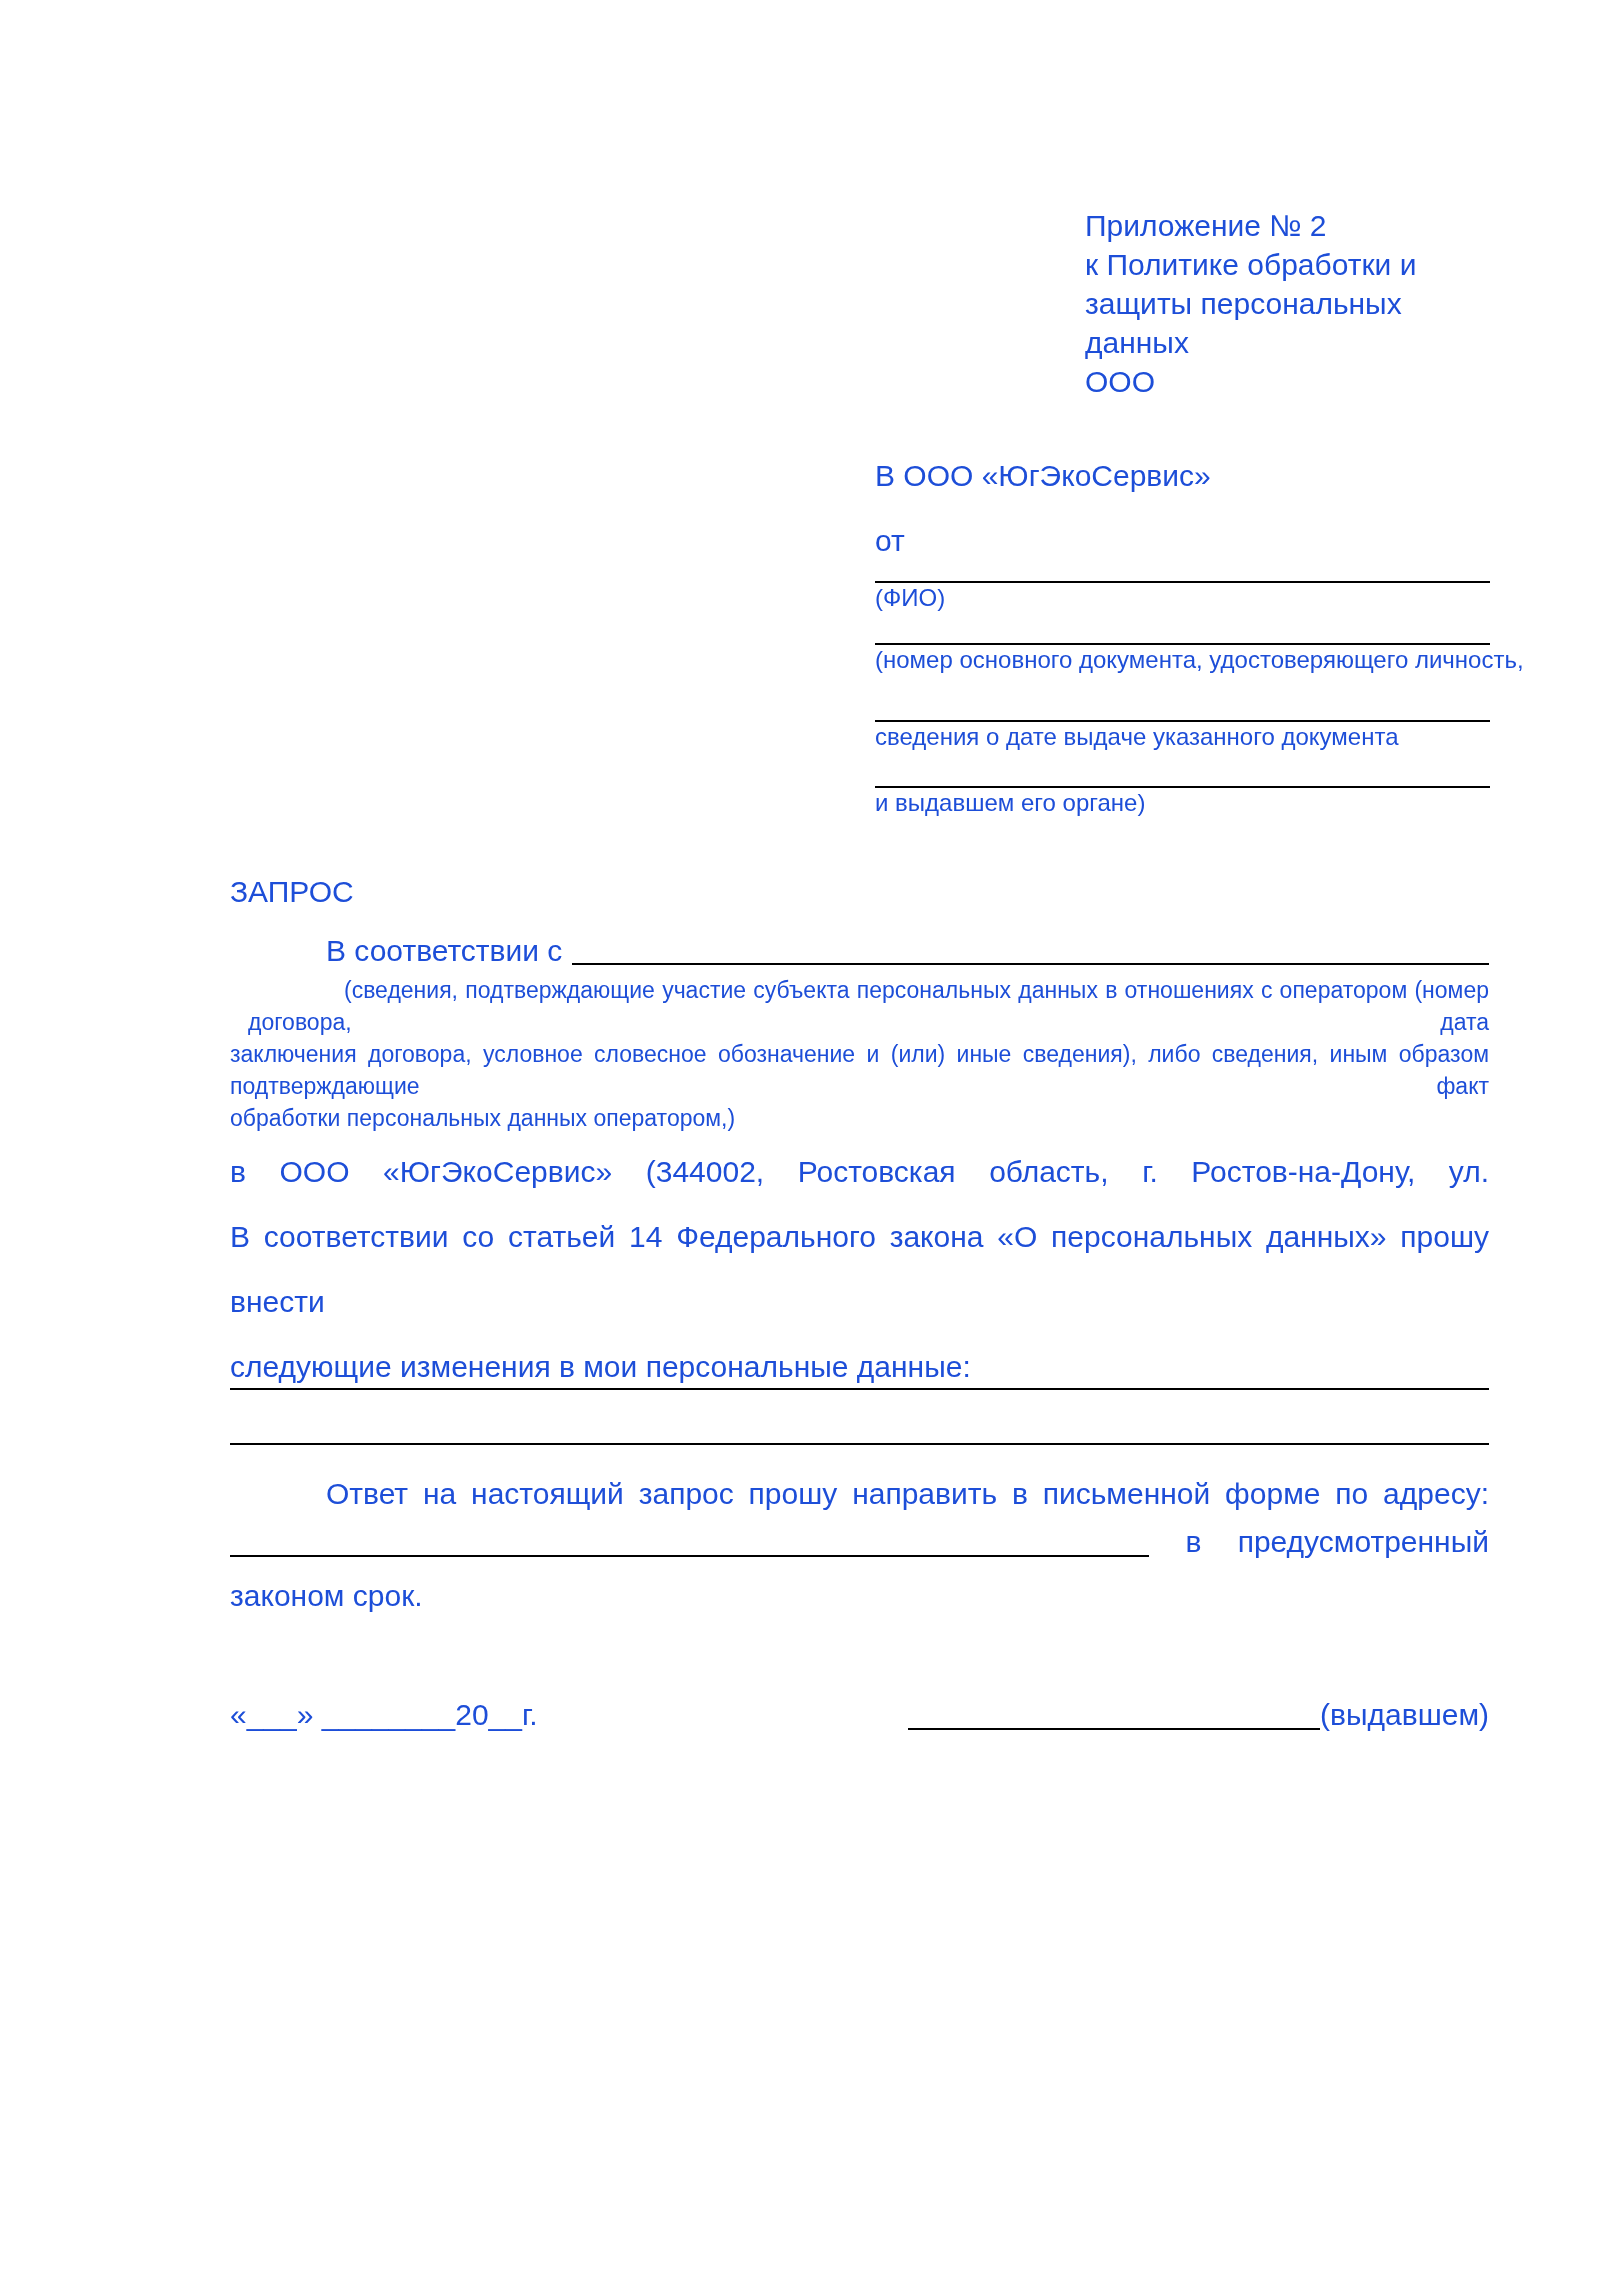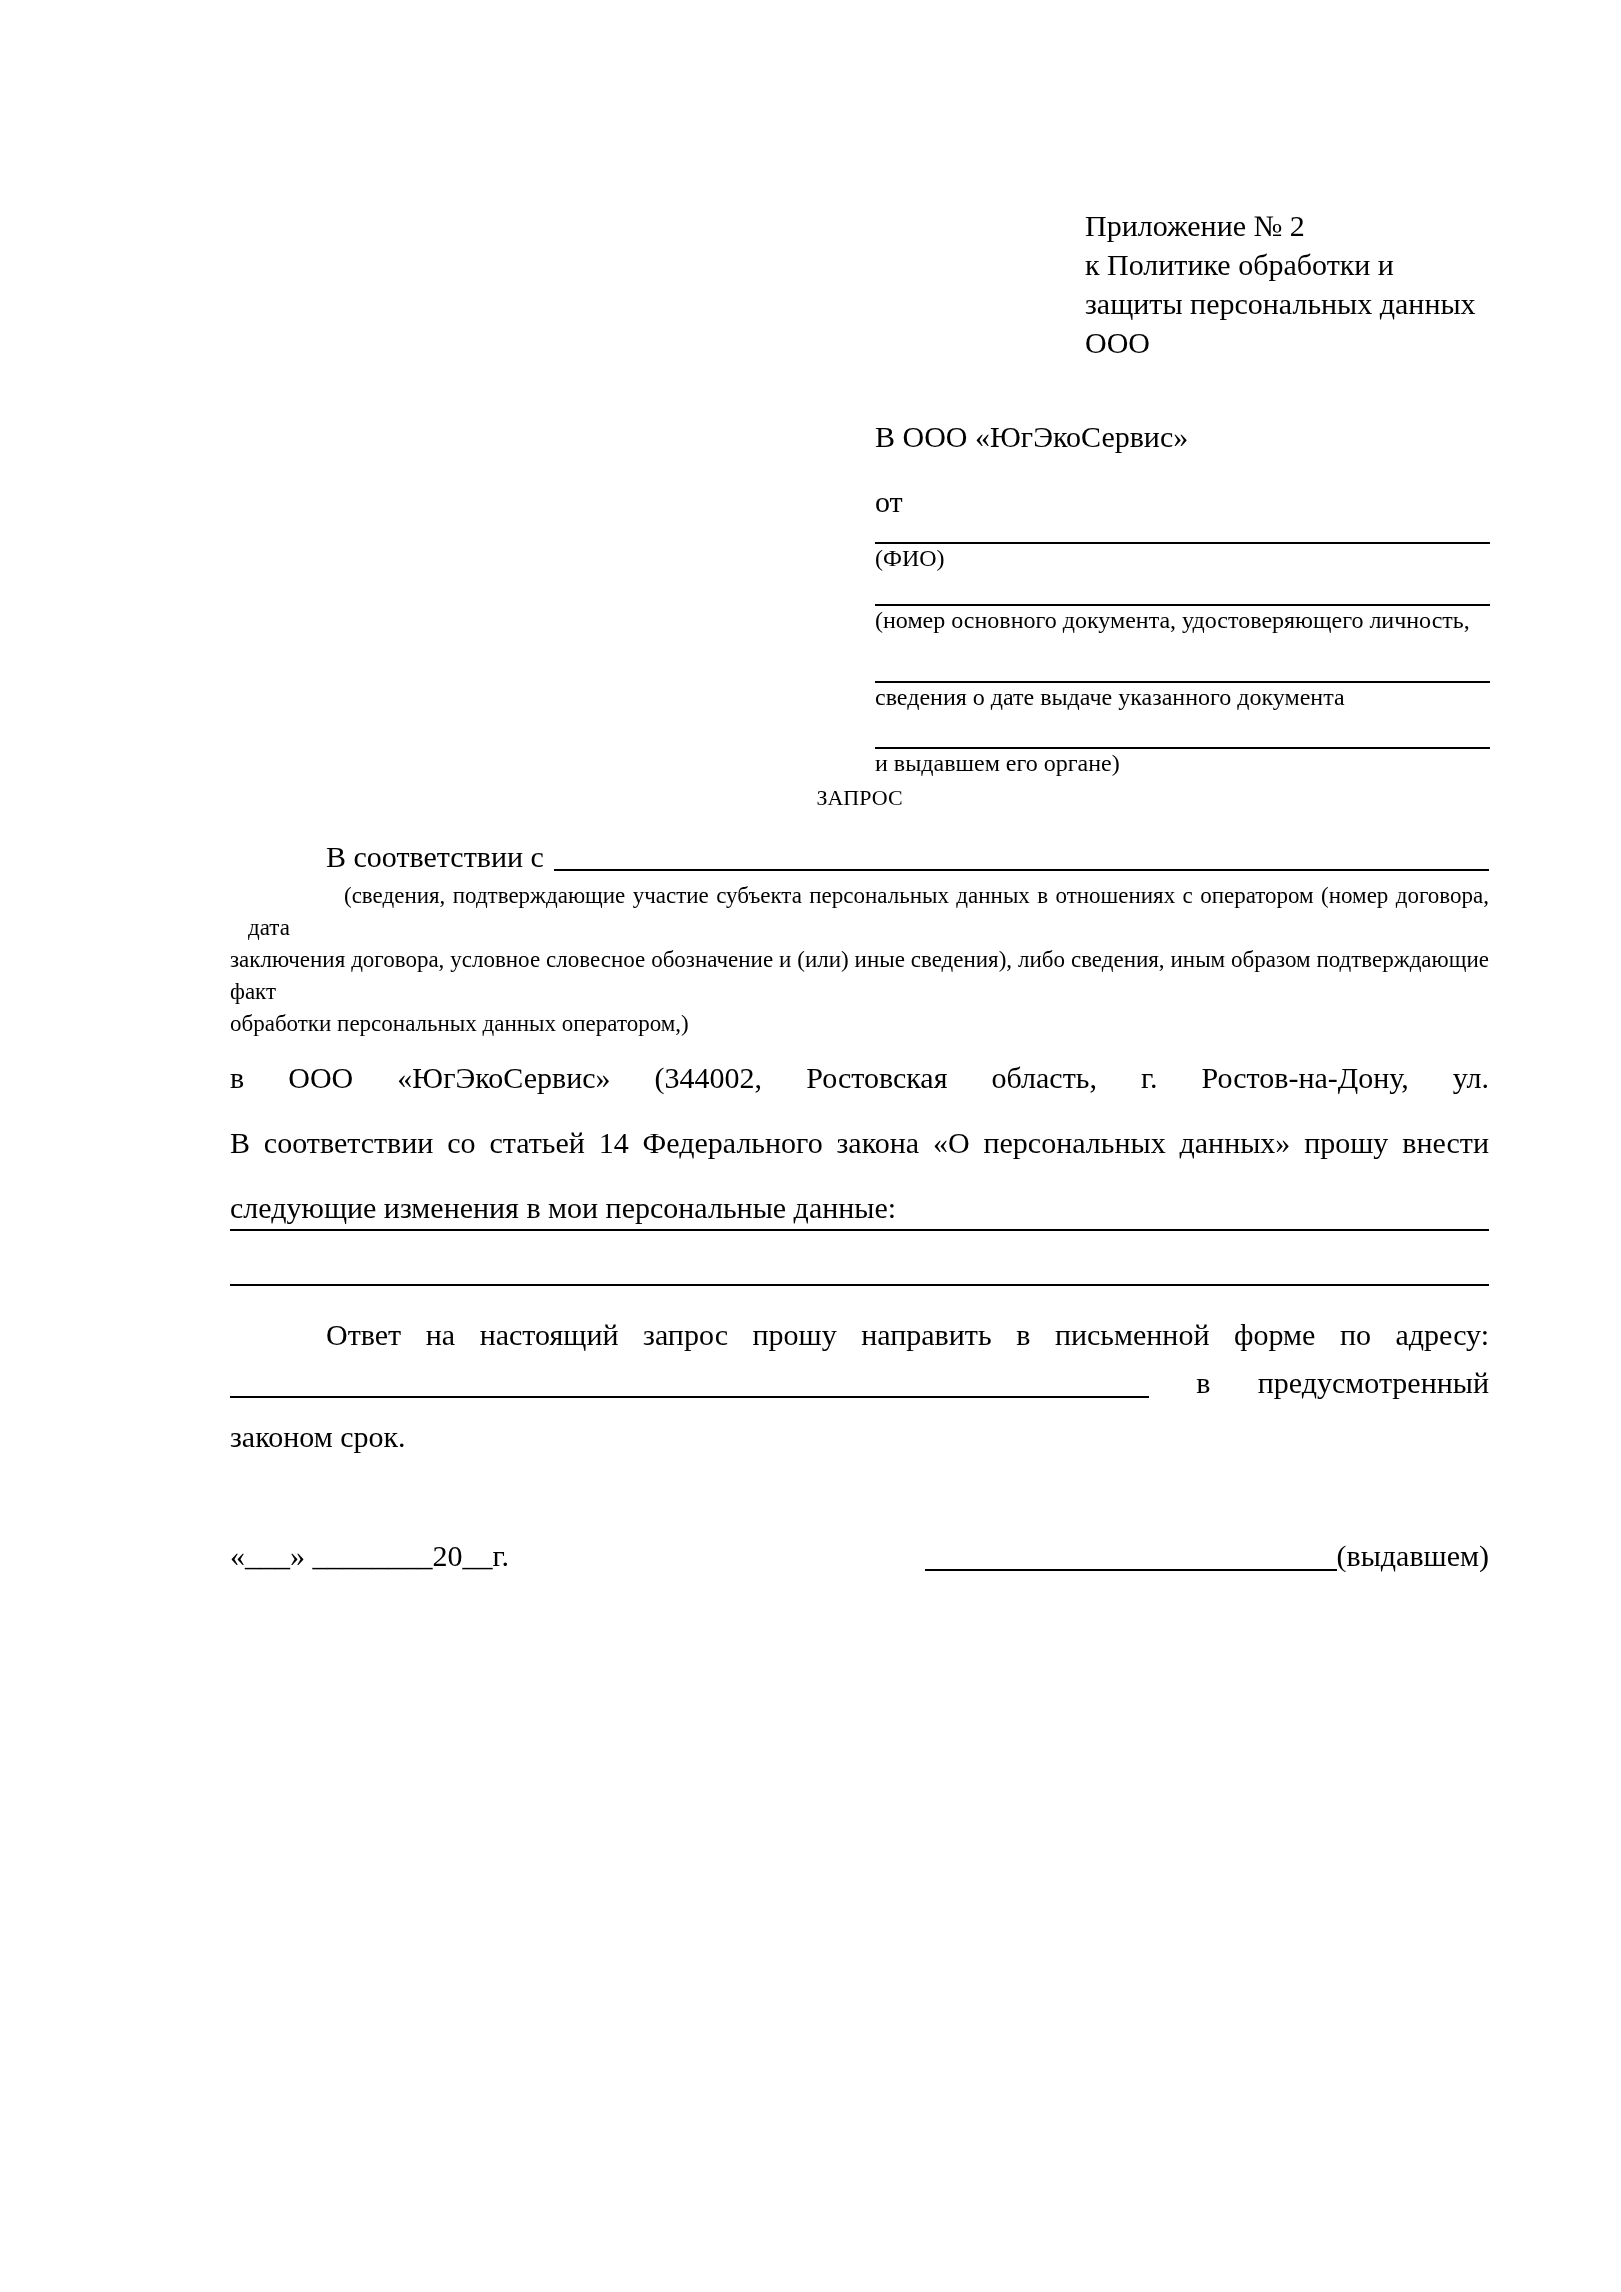--- a/index.html
+++ b/index.html
@@ -3,22 +3,22 @@
 <meta charset="utf-8">
 <title>Форма запроса</title>
 <style>
   html, body { margin: 0; padding: 0; background: #e8e8e8; }
   .page {
     position: relative;
     width: 1621px;
     height: 2293px;
     margin: 0 auto;
     background: #ffffff;
-    color: #000000;
-    font-family: Liberation Serif, serif;
+    color: #1d4ed8;
+    font-family: Liberation Sans, sans-serif;
     overflow: hidden;
   }
   .content {
     position: absolute;
     left: 230px;
     width: 1259px;
     top: 0;
   }
 
   
@@ -53,22 +53,23 @@
   .f3 { height: 46px; }
   .f4 { height: 35px; }
   .fill-caption {
     font-size: 24px;
     line-height: 29px;
     text-align: left;
     white-space: nowrap;
   }
 
   .request-heading {
-    text-align: center;
-    font-size: 22px;
+    margin-top: 55px;
+    text-align: left;
+    font-size: 30px;
     line-height: 39px;
   }
 
   .intro-row {
     margin-top: 19.6px;
     padding-left: 96px;
     display: flex;
     align-items: flex-end;
     font-size: 30px;
     line-height: 39px;

